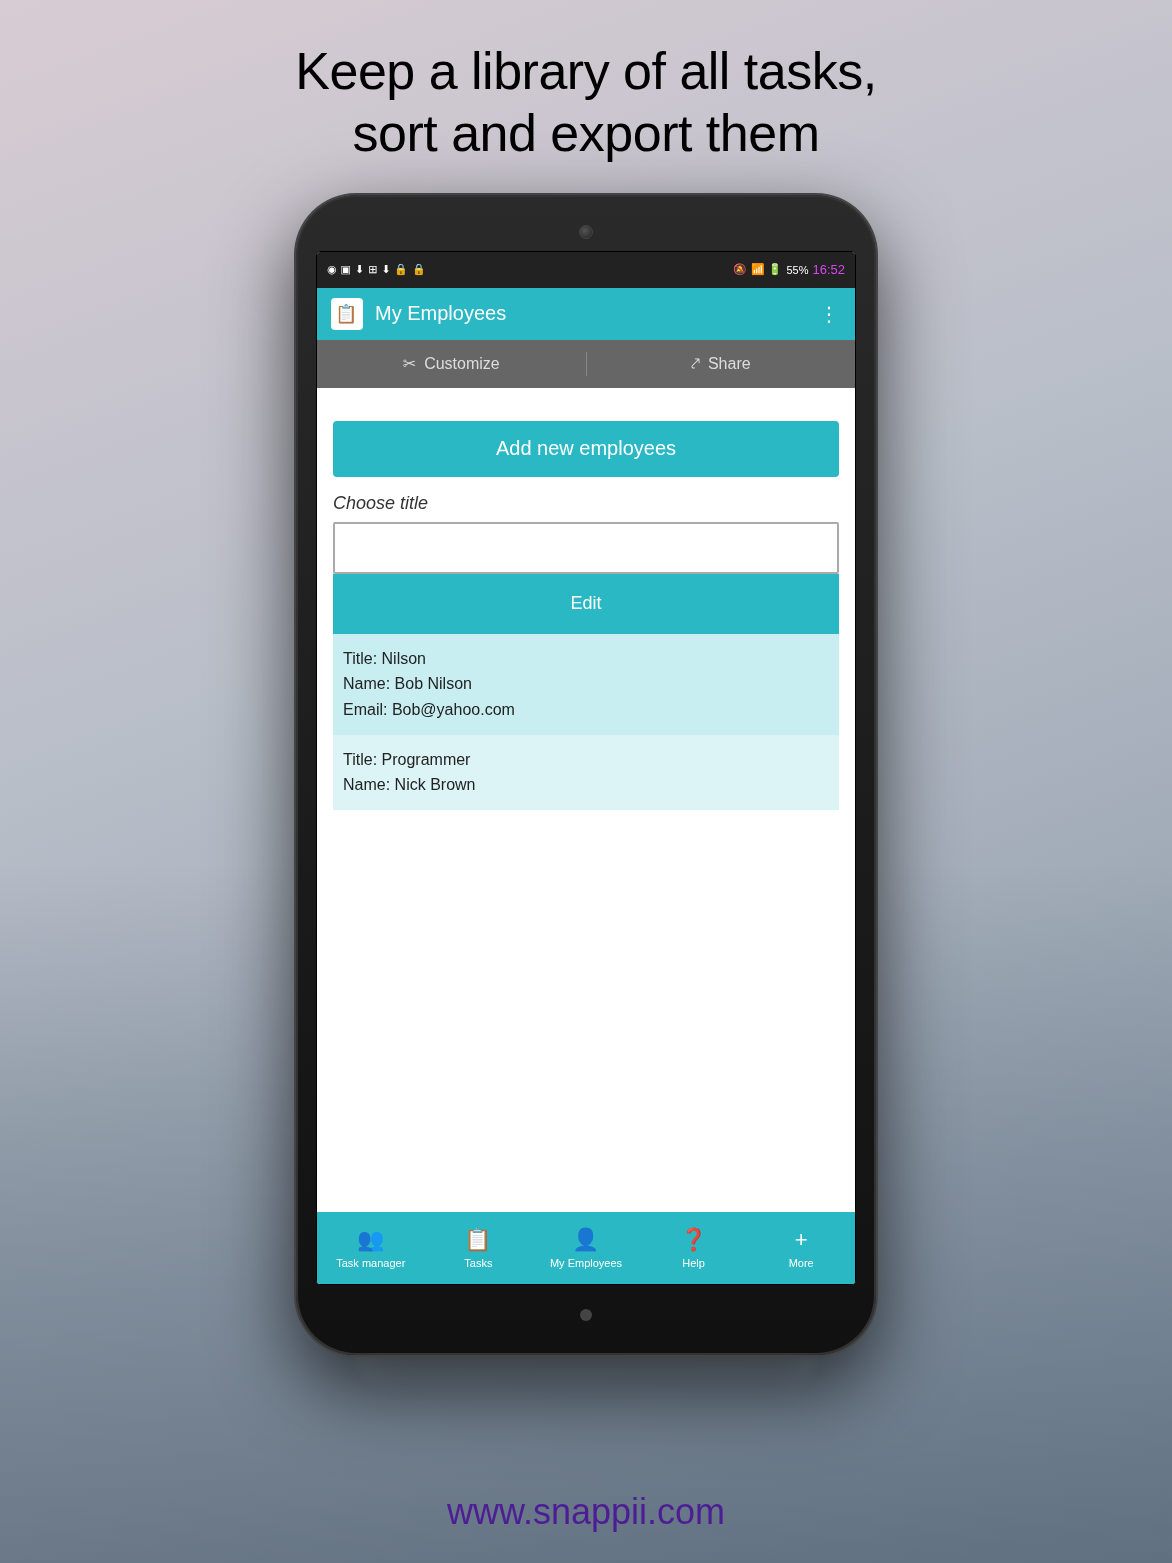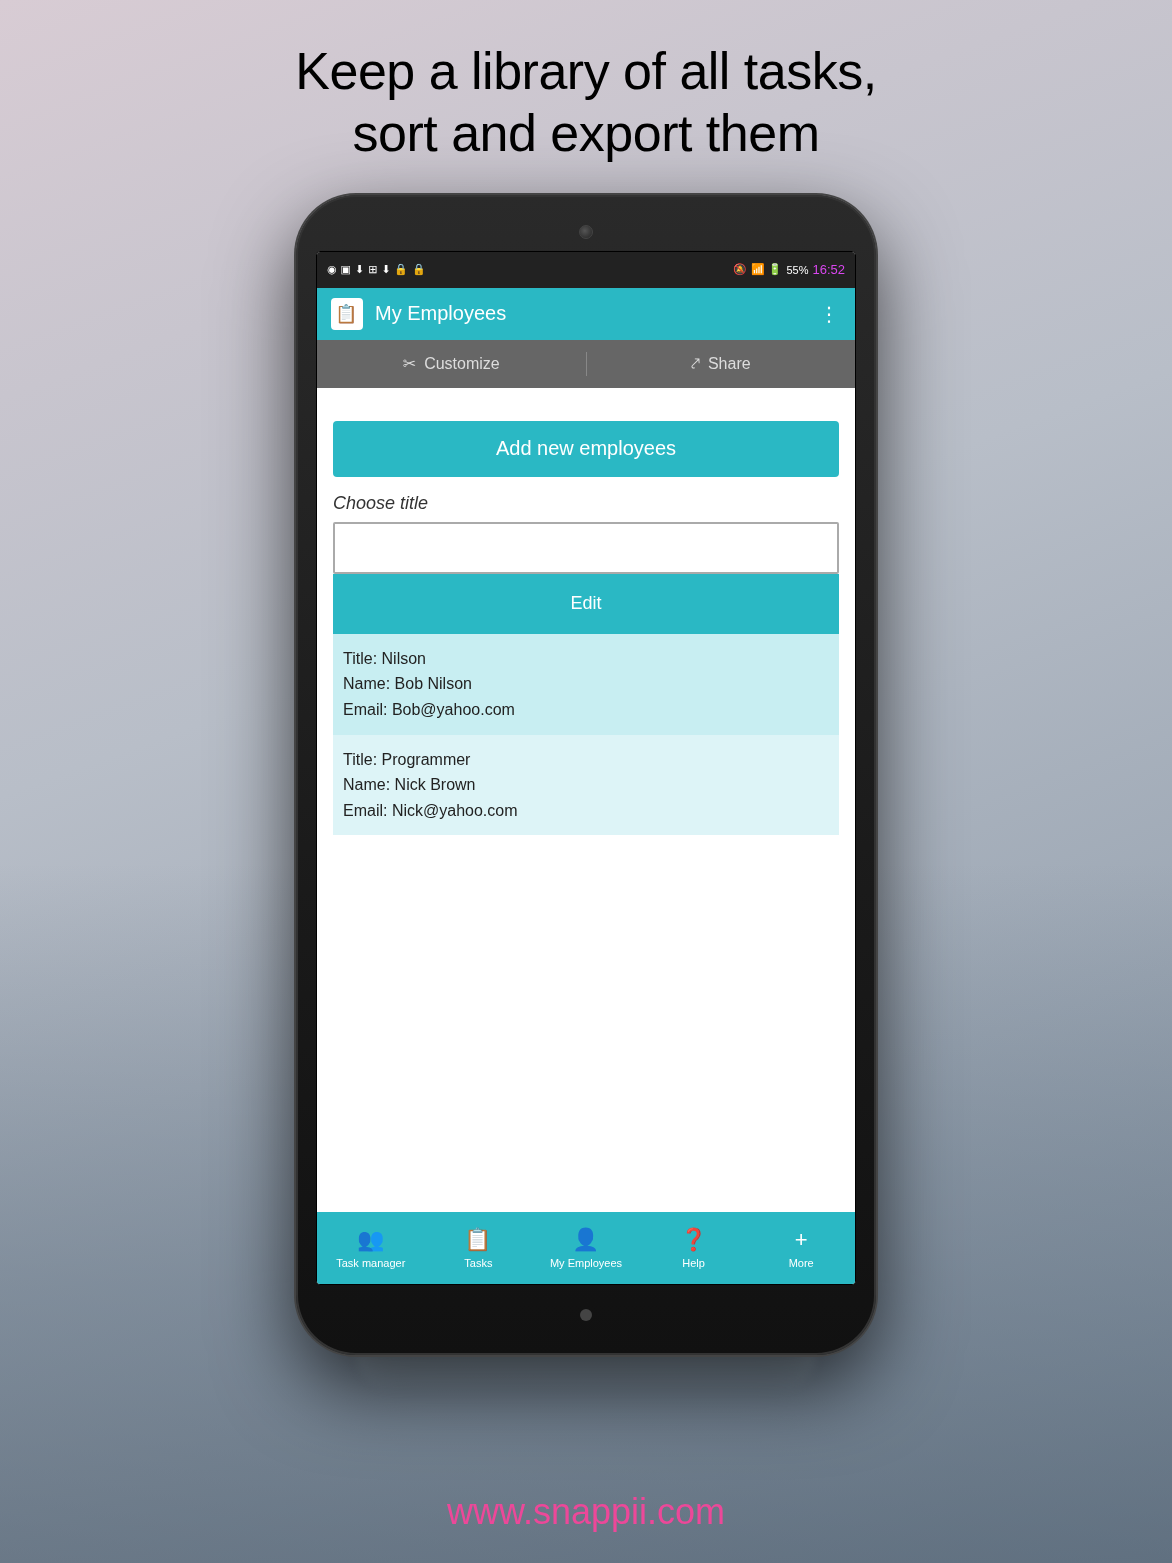--- a/index.html
+++ b/index.html
@@ -310,21 +310,21 @@
       filter: blur(4px);
     }
 
     
     .footer {
       position: relative;
       z-index: 2;
       margin-top: auto;
       padding-bottom: 30px;
       font-size: 36px;
-      color: #ec4899;
+      color: #4c1d95;
       font-weight: 300;
     }
   </style>
 </head>
 <body>
 
 <div class="headline">
   <span>Keep a library of all tasks,</span><br>
   <span>sort and export them</span>
 </div>
@@ -383,21 +383,20 @@
 
       <div class="employee-list">
         <div class="employee-item">
           <div>Title:  Nilson</div>
           <div>Name: Bob Nilson</div>
           <div>Email:  Bob@yahoo.com</div>
         </div>
         <div class="employee-item">
           <div>Title:  Programmer</div>
           <div>Name: Nick Brown</div>
-          <div>Email:  Nick@yahoo.com</div>
         </div>
       </div>
     </div>
 
     <div class="bottom-nav">
       <div class="nav-item">
         <span class="nav-icon">👥</span>
         <span class="nav-label">Task manager</span>
       </div>
       <div class="nav-item">

